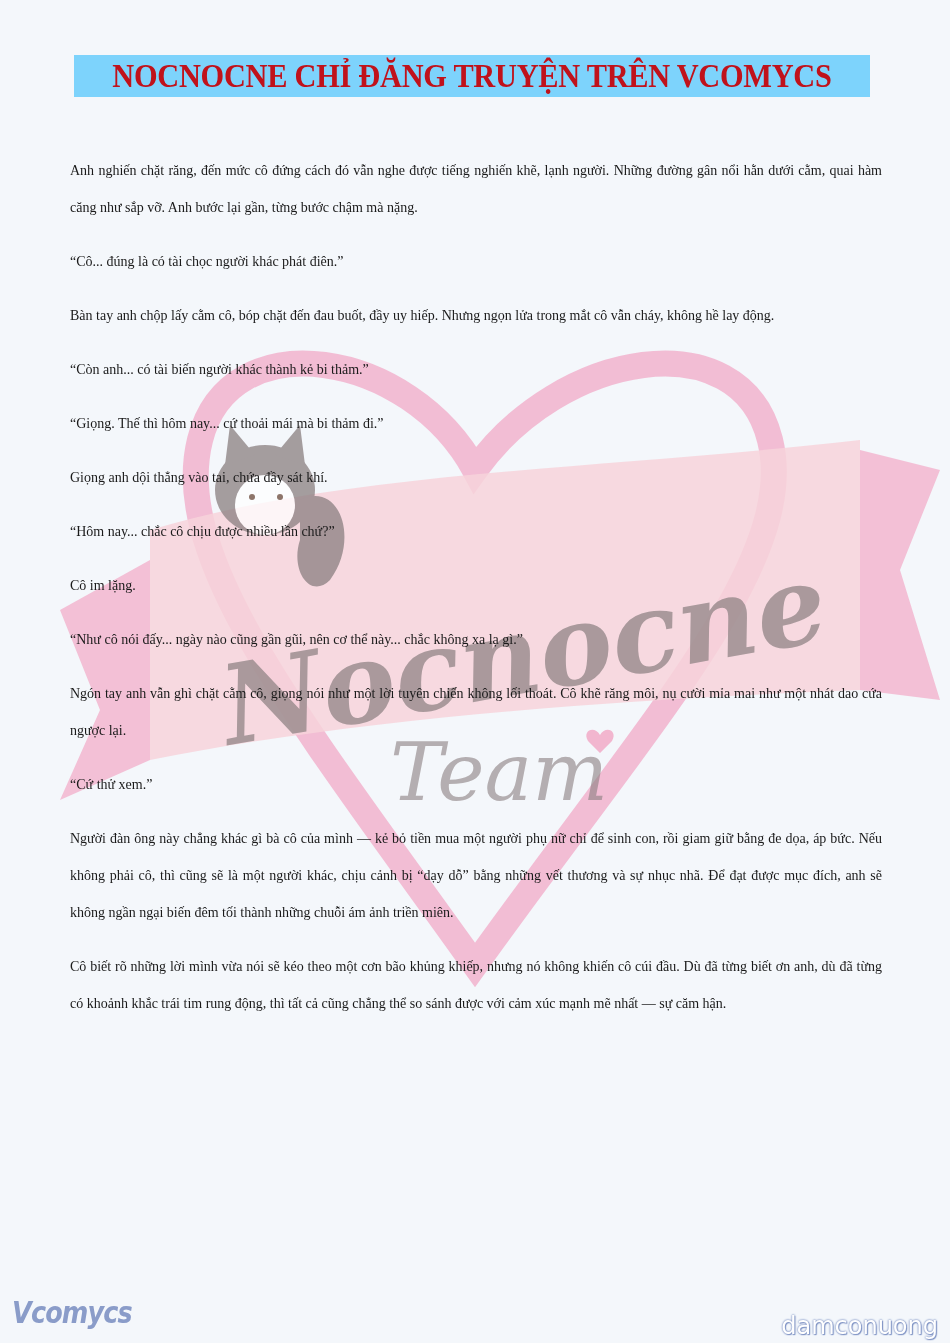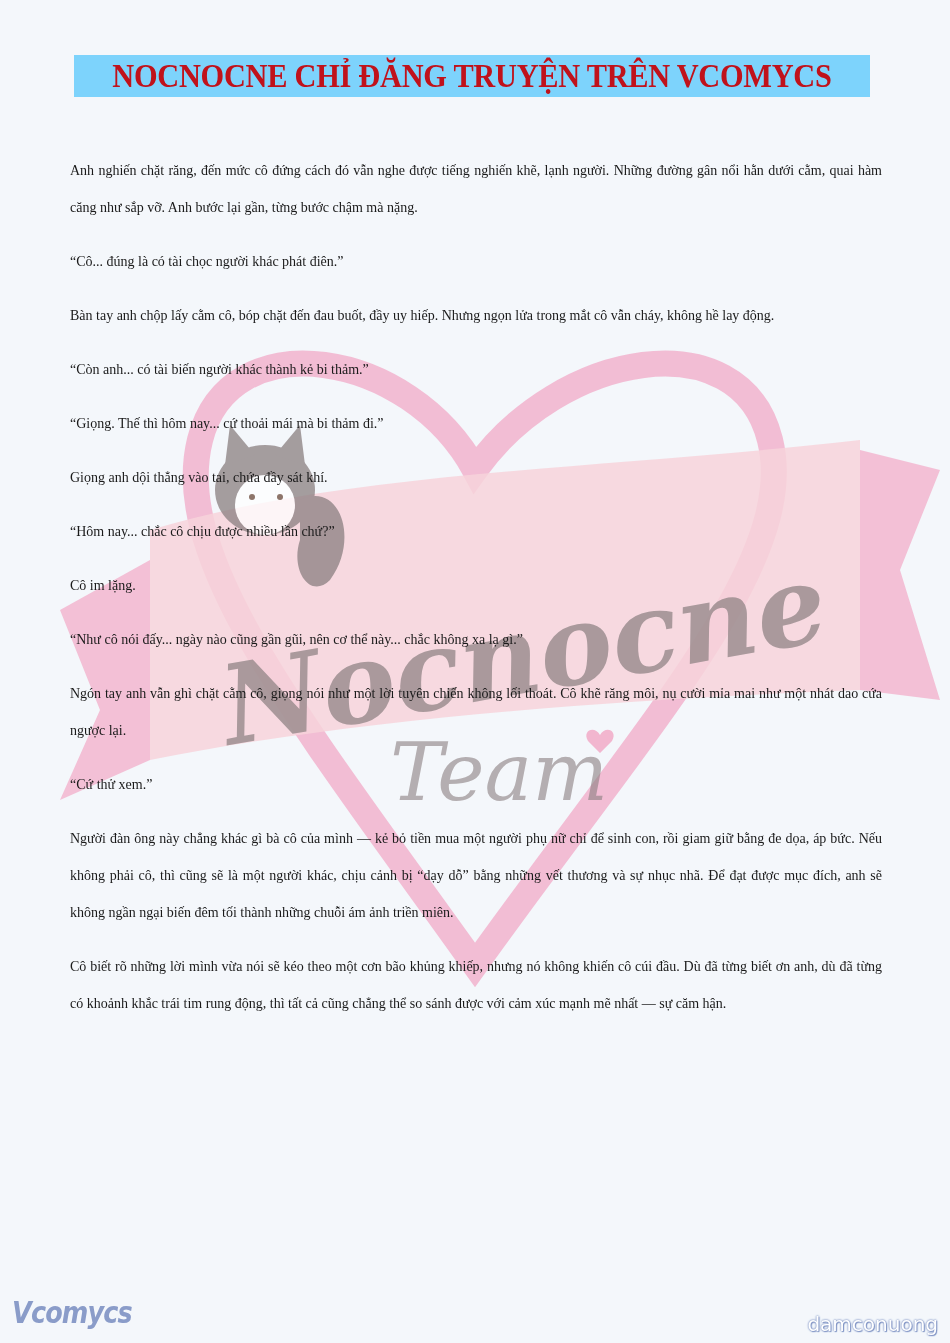--- a/index.html
+++ b/index.html
@@ -28,21 +28,21 @@
     }
     .content p { margin: 0 0 17px 0; text-align: justify; }
     .footer-logo {
       position: absolute; left: 12px; top: 1295px;
       font-family: "DejaVu Sans", sans-serif; font-style: italic; font-weight: bold;
       font-size: 30px; color: #8a9cc9; letter-spacing: -1px;
       transform: scaleX(0.85); transform-origin: left;
     }
     .footer-credit {
       position: absolute; right: 12px; top: 1312px;
-      font-family: "DejaVu Sans", sans-serif; font-size: 20px; color: #fff;
+      font-family: "DejaVu Sans", sans-serif; font-size: 24px; color: #fff;
       text-shadow: 0 0 2px #7f93c4, 0 0 2px #7f93c4, 1px 1px 1px #7f93c4;
     }
   </style>
 </head>
 <body>
 
 <div class="page">
 
   <svg class="watermark" viewBox="0 0 950 1343">
 

